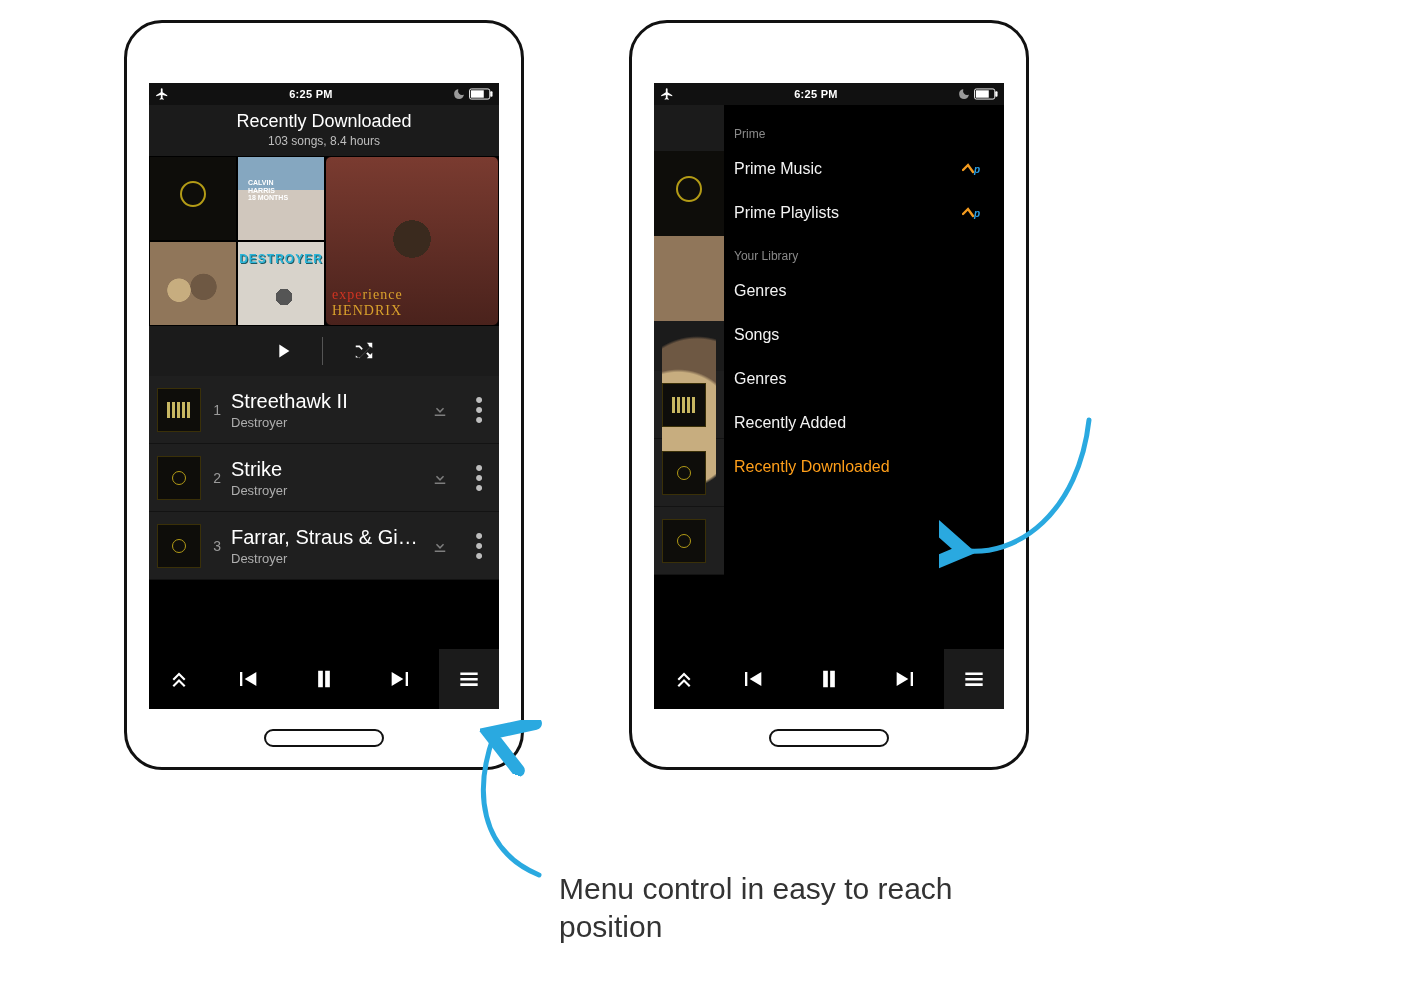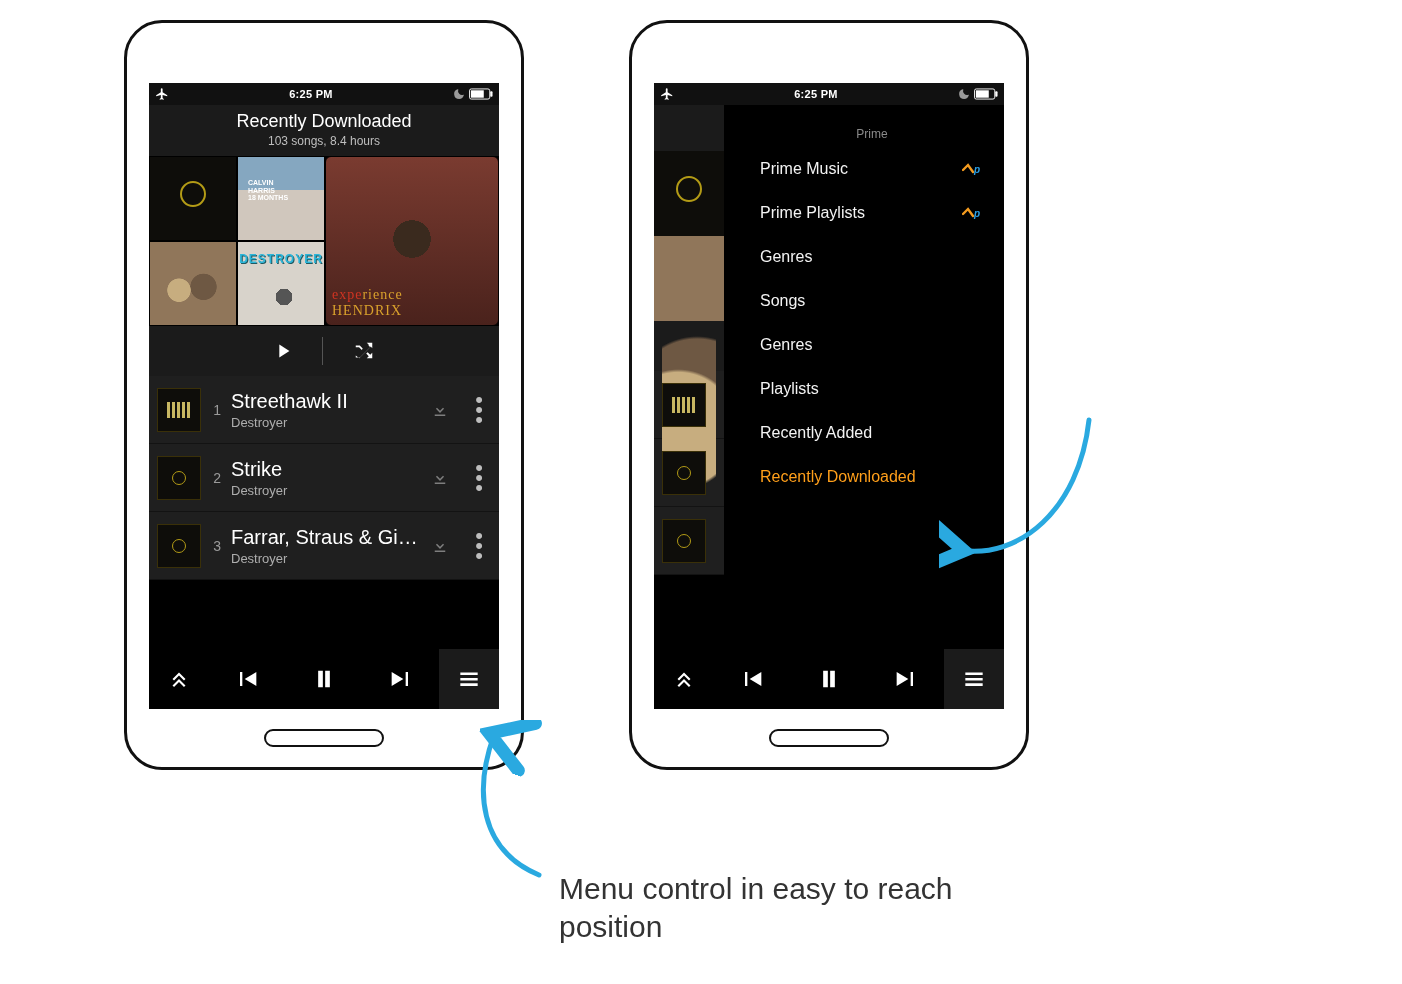--- a/index.html
+++ b/index.html
@@ -73,21 +73,21 @@
   .dl svg { display: block; opacity: .6; }
   .dots { color: #bdbdbd; font-size: 22px; line-height: 10px; text-align: center; }
   .dots span { display:block; }
 
   
   .media-bar { position: absolute; left: 0; right: 0; bottom: 0; height: 60px; background: #000; display: grid; grid-template-columns: 60px 1fr 1fr 1fr 60px; align-items: center; }
   .mbtn { display: flex; align-items: center; justify-content: center; height: 100%; }
   .mbtn svg { display: block; }
   .menu-cell { background: #1b1b1b; }
   .behind { position: absolute; left: 0; top: 22px; width: 70px; bottom: 60px; overflow: hidden; }
-  .drawer { position: absolute; left: 70px; right: 0; top: 22px; bottom: 60px; background: #000; padding: 8px 20px 12px 36px; text-align: center; }
+  .drawer { position: absolute; left: 70px; right: 0; top: 22px; bottom: 60px; background: #000; padding: 8px 20px 12px 10px; }
   .section-label { font-size: 12px; color: #8a8a8a; padding: 14px 0 6px; }
   .drawer-item { display: flex; align-items: center; justify-content: space-between; height: 44px; font-size: 16px; color: #f3f3f3; }
   .drawer-item.active { color: #ff9f1a; }
   .prime-badge svg { display:block; }
 
   
   .annot { position: absolute; color: #333; font-family: "Avenir Next", Futura, Arial, sans-serif; font-size: 30px; line-height: 1.25; }
   .annot.right-text { left: 1035px; top: 305px; width: 330px; }
   .annot.bottom-text { left: 520px; top: 870px; width: 420px; }
   .arrow { position: absolute; }
@@ -308,31 +308,29 @@
         <div class="drawer-item">
           <span>Prime Playlists</span>
           <span class="prime-badge">
             <svg width="22" height="14" viewBox="0 0 22 14">
                 <path d="M1 8 L6 3 L11 10" stroke="#f49b1f" stroke-width="2.4" fill="none" stroke-linecap="round"></path>
                 <text x="12" y="11" font-size="10" font-style="italic" font-weight="700" fill="#2aa0e6">p</text>
               </svg>
           </span>
         </div>
 
+        <div class="section-label">Your Library</div>
         <div class="drawer-item">
             <span>Genres</span>
           </div>
         <div class="drawer-item">
             <span>Songs</span>
           </div>
         <div class="drawer-item">
             <span>Genres</span>
-          </div>
-        <div class="drawer-item">
-            <span>Playlists</span>
           </div>
         <div class="drawer-item">
             <span>Recently Added</span>
           </div>
         <div class="drawer-item active">
             <span>Recently Downloaded</span>
           </div>
       </div>
 
       <div class="media-bar">

